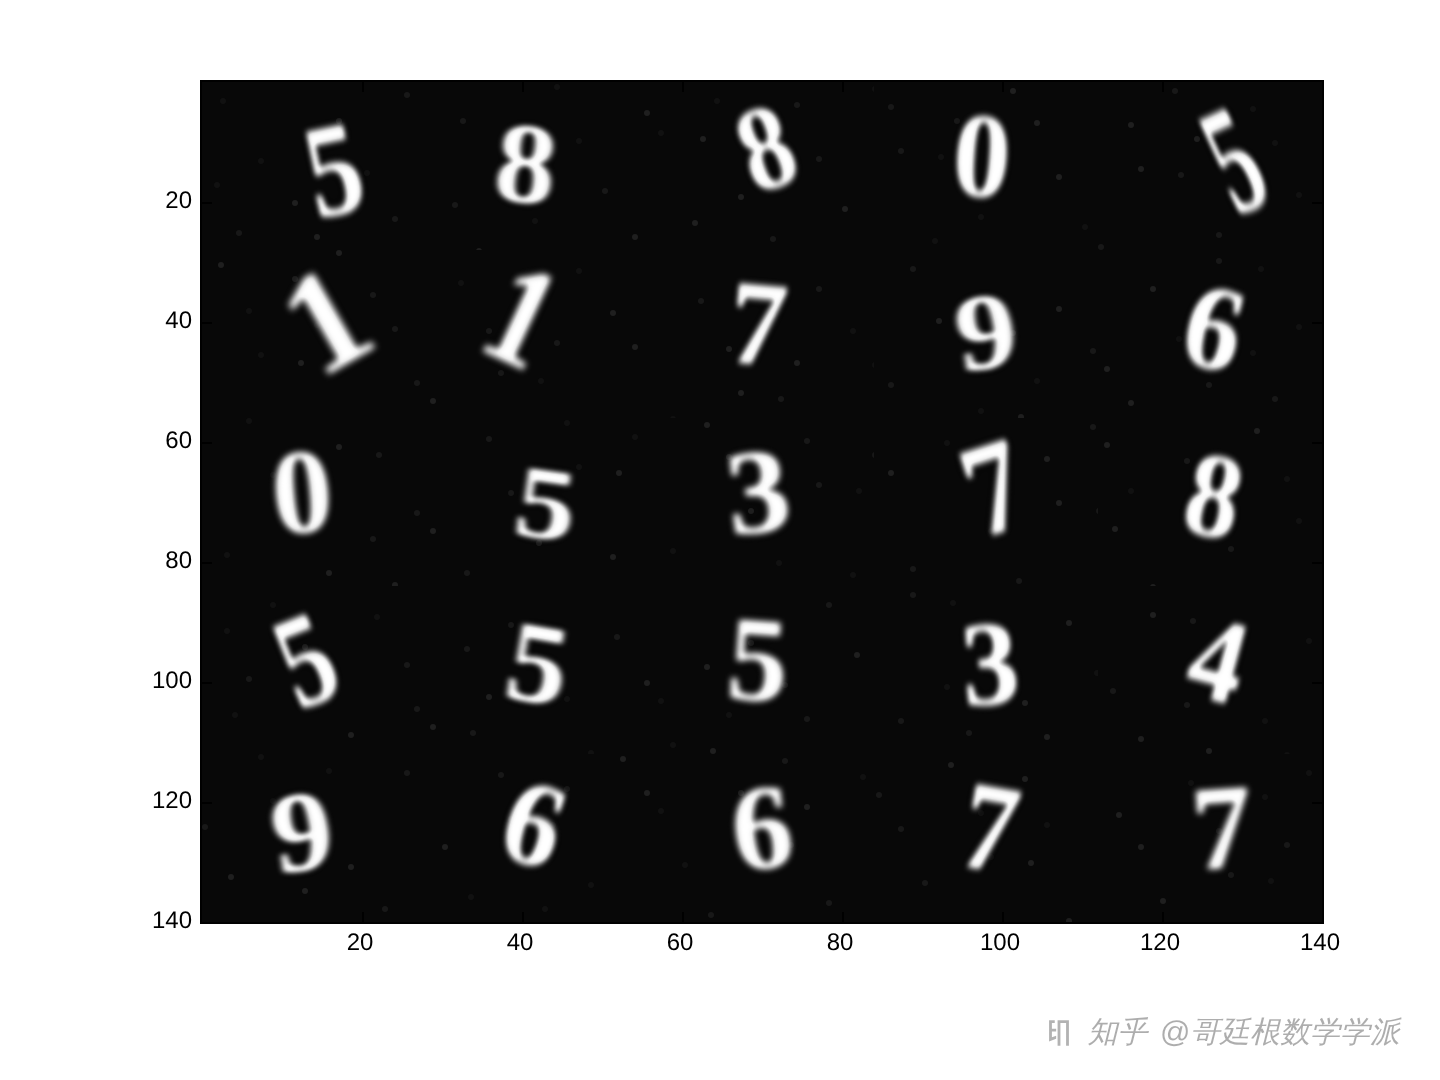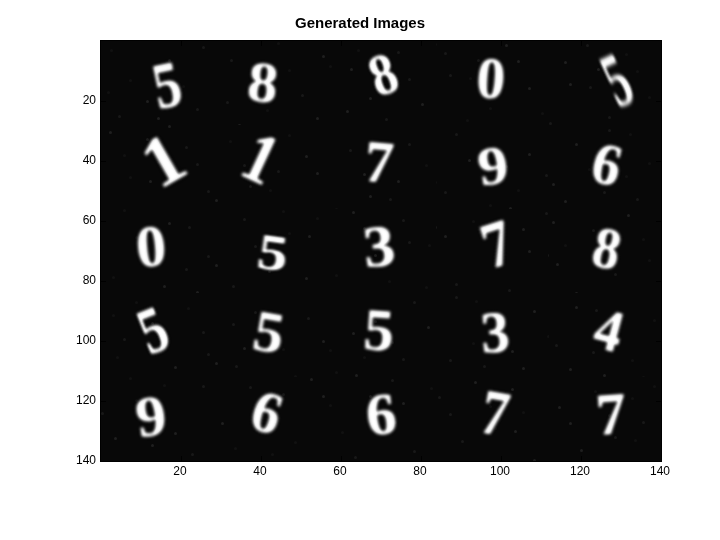--- a/index.html
+++ b/index.html
@@ -121,21 +121,20 @@
     position: relative;
     opacity: 0.6;
   }
   .zhihu-logo svg { width:100%; height:100%; }
 </style>
 </head>
 <body>
 
 <div class="figure">
 
-  <div class="title">Generated Images</div>
 
   <div class="axes">
     <div class="img">
       <div class="grid" id="grid">
           <div class="cell">
             <div class="noise">
               <span style="left: 8%; top: 10%; opacity: 0.15;"></span>
               <span style="left: 90%; top: 6%; opacity: 0.25;"></span>
               <span style="left: 40%; top: 70%; opacity: 0.35;"></span>
               <span style="left: 72%; top: 52%; opacity: 0.15;"></span>
@@ -554,13 +553,22 @@
   <div id="xticks">
       <div class="xtick" style="left: 180px;">20</div>
       <div class="xtick" style="left: 260px;">40</div>
       <div class="xtick" style="left: 340px;">60</div>
       <div class="xtick" style="left: 420px;">80</div>
       <div class="xtick" style="left: 500px;">100</div>
       <div class="xtick" style="left: 580px;">120</div>
       <div class="xtick" style="left: 660px;">140</div>
     </div>
 
+  <div class="watermark">
+    <span class="zhihu-logo">
+      <svg viewBox="0 0 24 24">
+          <path fill="rgba(0,0,0,0.5)" d="M5 3h4v2H7v4h3v2H7v4l3-1v2l-5 2V3zm6 0h8v18h-2V5h-4v16h-2V3z"></path>
+        </svg>
+    </span>
+    <span>知乎</span>
+    <span>@哥廷根数学学派</span>
+  </div>
 </div>
 
 </body></html>

